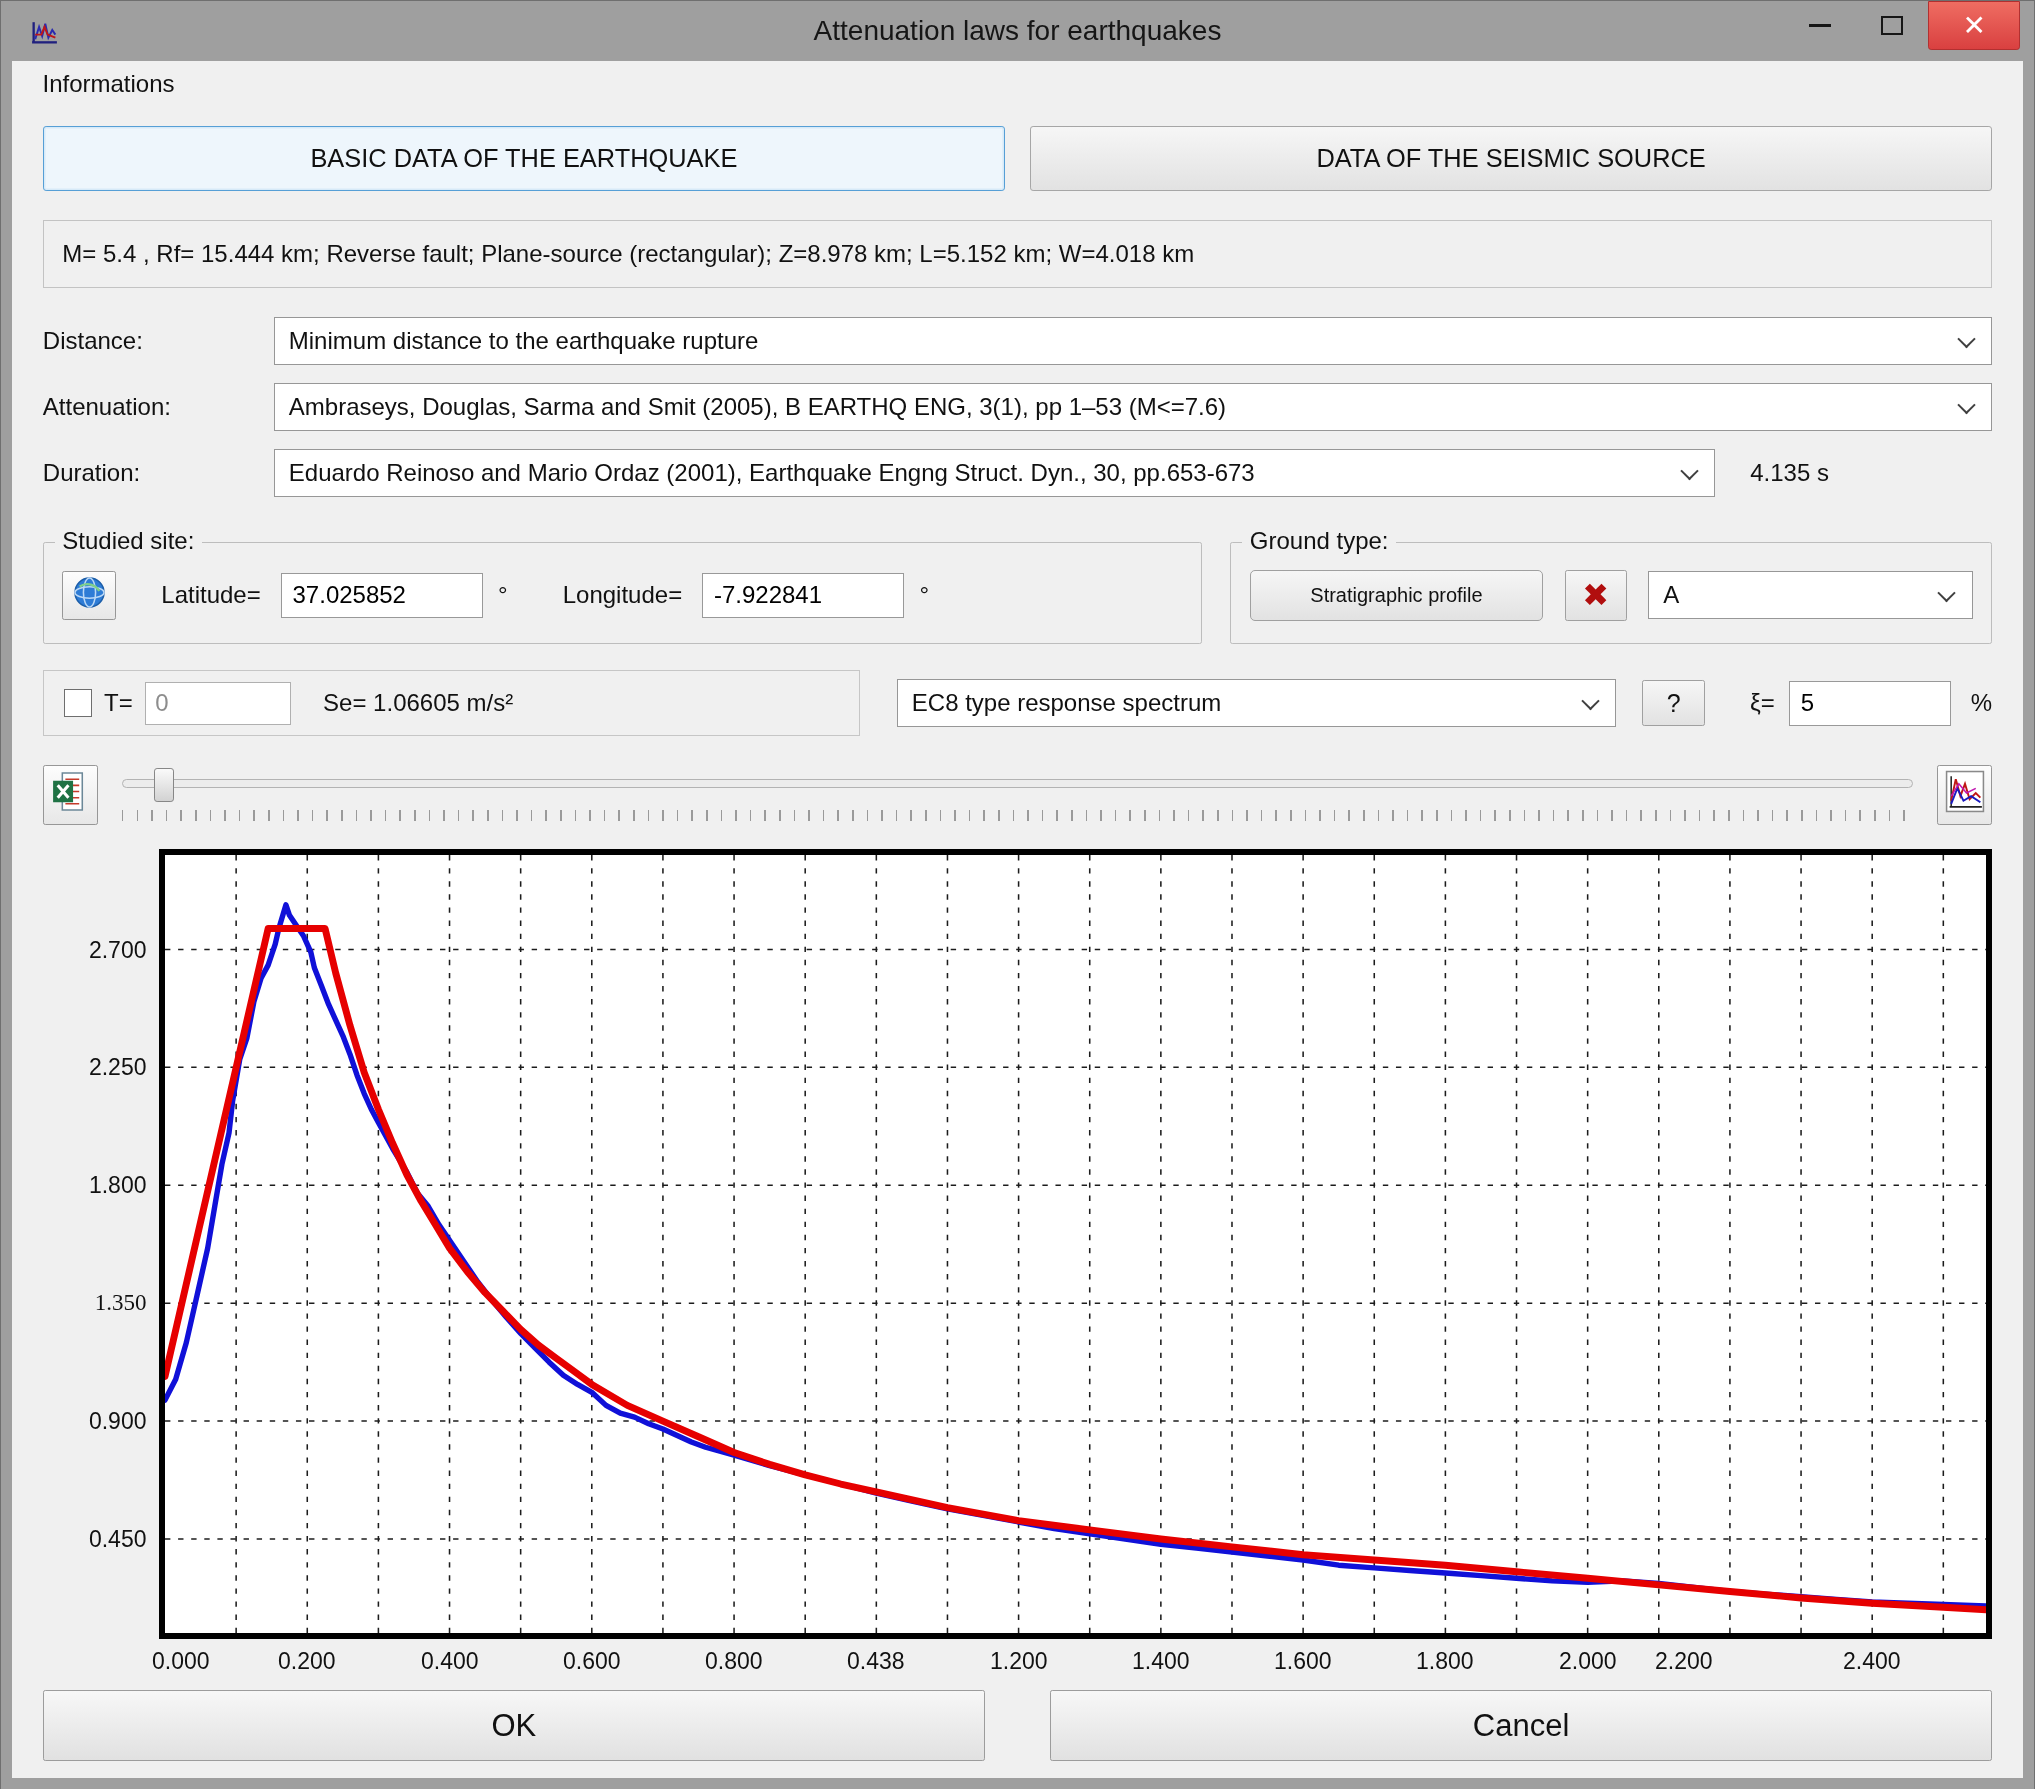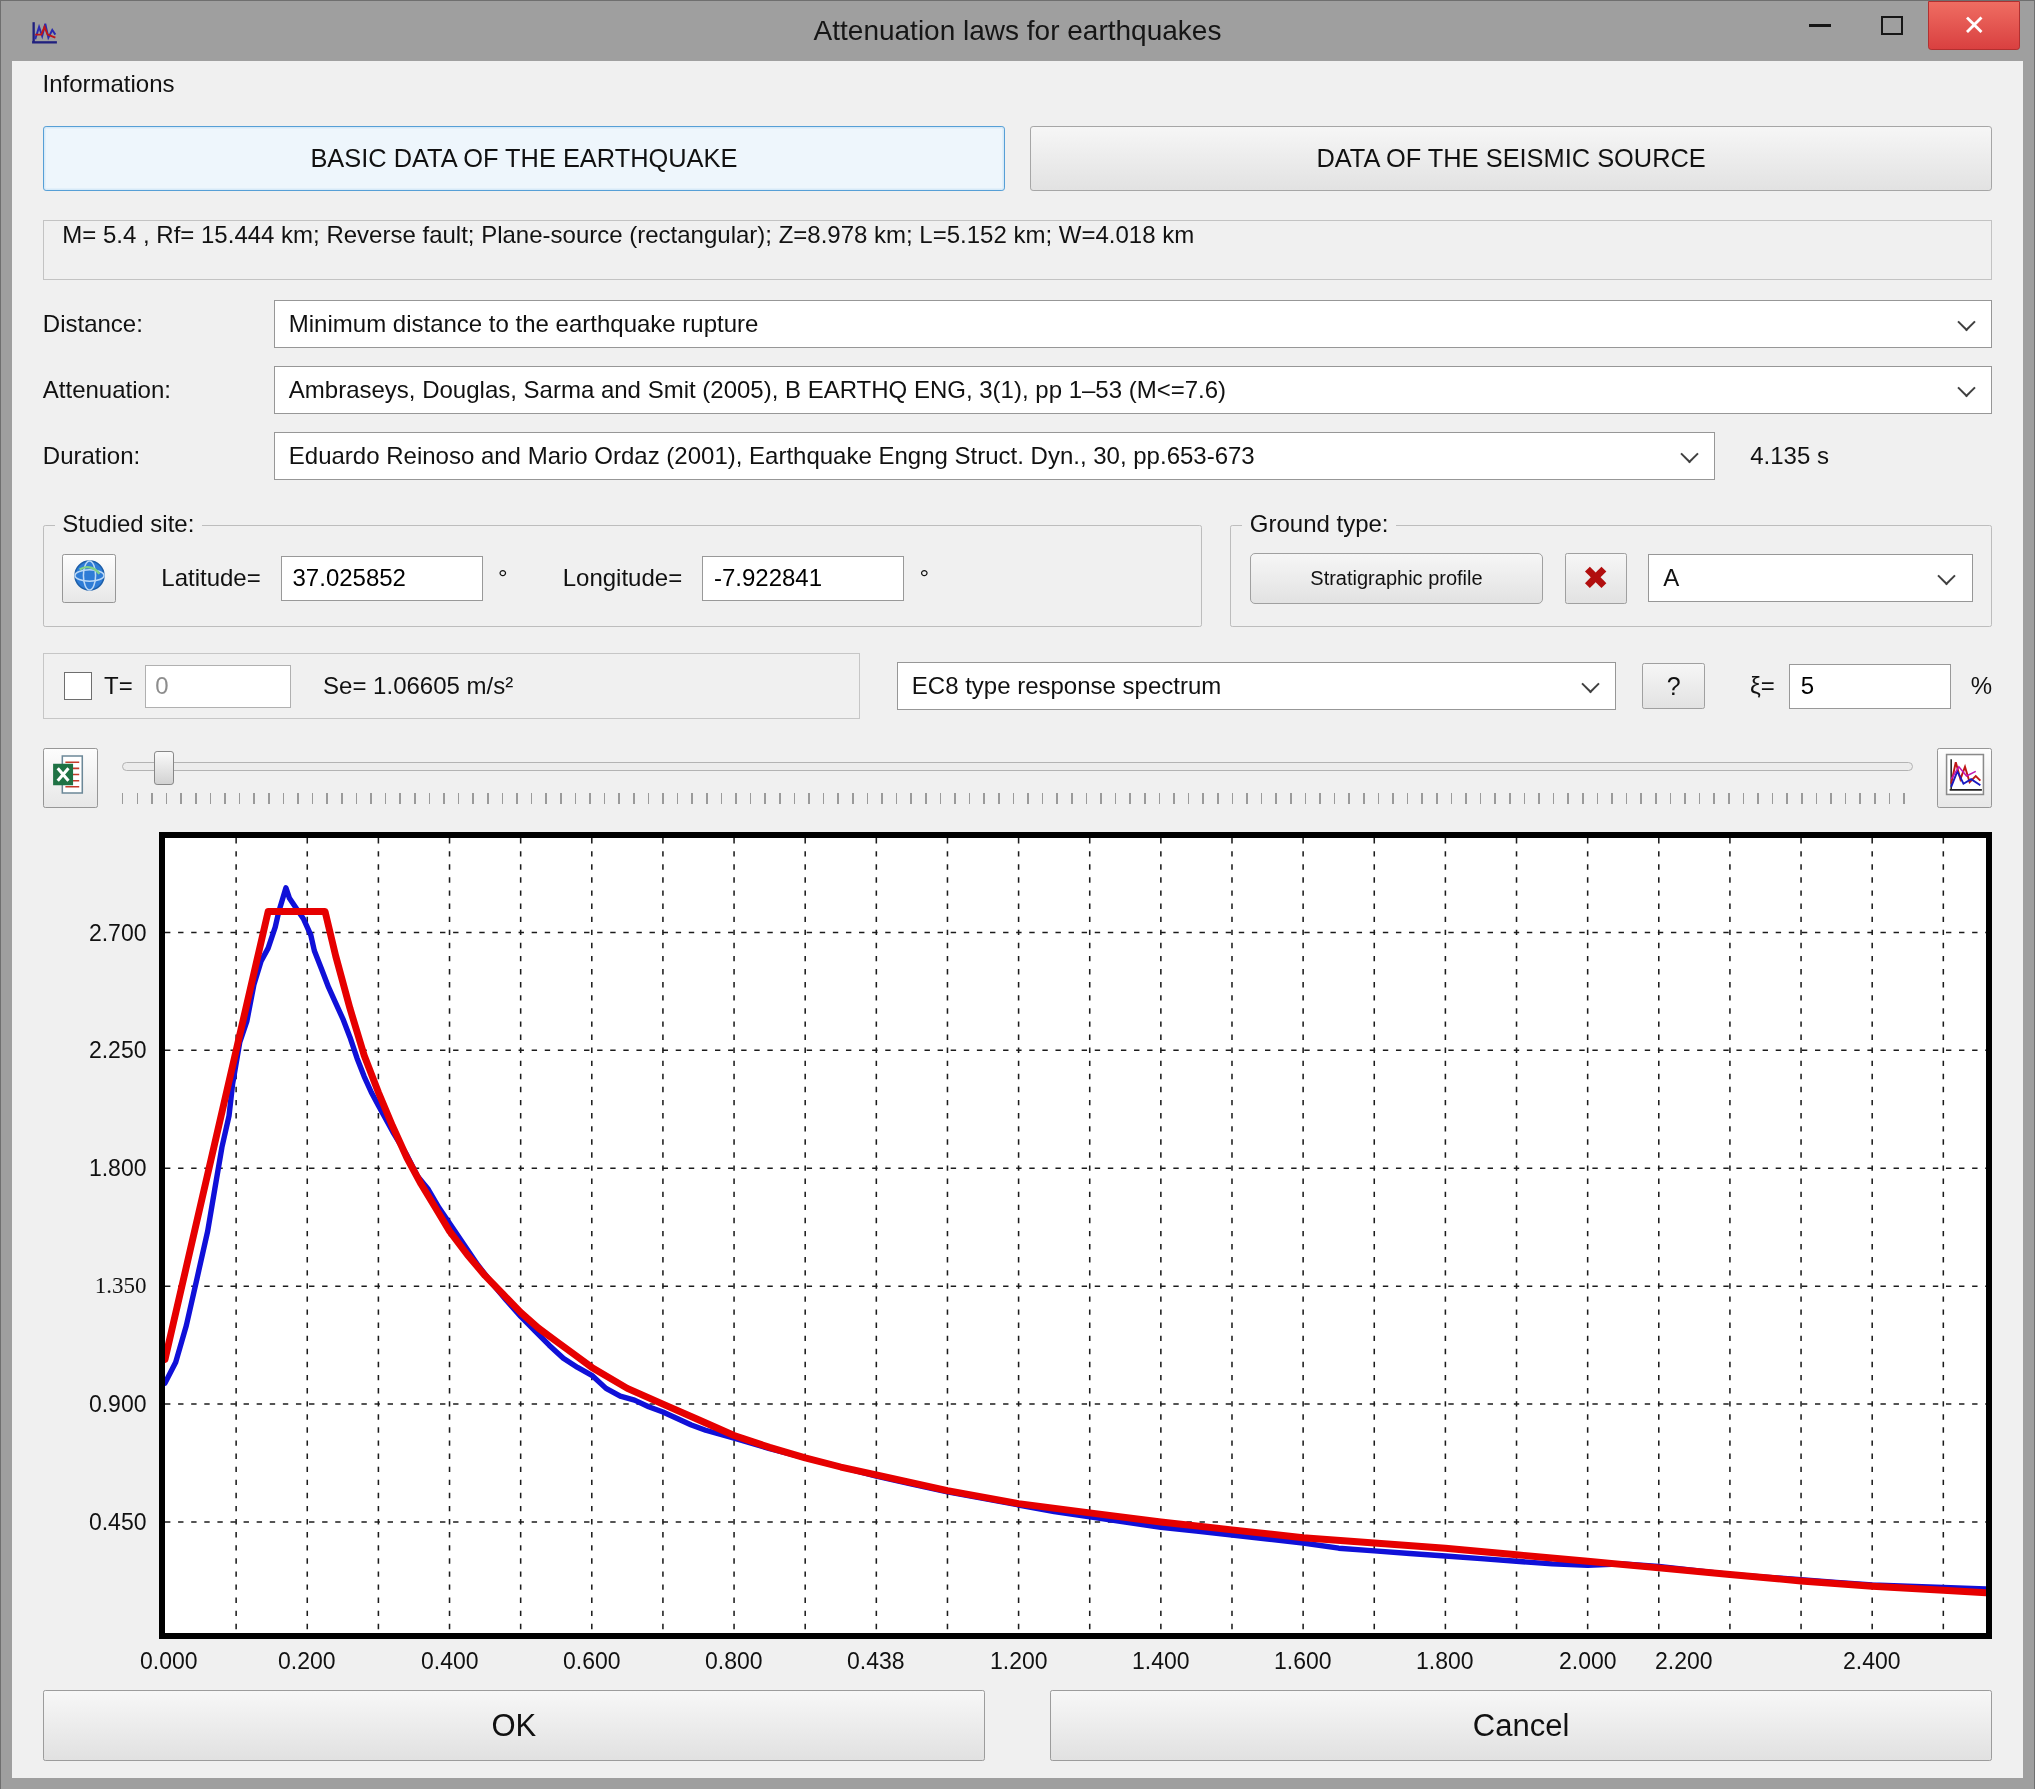--- a/index.html
+++ b/index.html
@@ -17,21 +17,21 @@
   .closebtn{width:92px;height:49px;background:linear-gradient(#ef6d62,#d94040);border:0.8px solid #b23030;border-radius:0 0 3.1px 3.1px;color:#fff;font-size:28px;display:flex;align-items:center;justify-content:center;margin-right:3.1px}
   
   .menubar{height:45px;flex:none;background:#f0f0f0;display:flex;align-items:center;padding-left:23px;font-size:24px}
   .menubar .mitem{padding:4.6px 7.7px}
   
   .client{flex:1;min-height:0;background:#f0f0f0;padding:20px 31px 17px;display:flex;flex-direction:column}
   button{font:inherit;color:inherit;cursor:default}
   .tabsrow{flex:none;height:65px;display:flex;gap:25px;margin-bottom:29px}
   .tabbtn{flex:1;display:flex;align-items:center;justify-content:center;font-size:25.4px;background:linear-gradient(#f6f6f6,#e2e2e2);border:0.8px solid #a6a6a6;border-radius:3.1px}
   .tabbtn.active{background:#eef6fc;border:1.5px solid #569fd6;box-shadow:inset 0 0 0 1.5px #d7eaf8}
-  .infopanel{flex:none;height:60px;border:0.8px solid #c3c3c3;display:flex;align-items:flex-start;padding:0 18.5px;margin-bottom:19px;font-size:24px}
+  .infopanel{flex:none;height:68px;border:0.8px solid #c3c3c3;display:flex;align-items:center;padding:0 18.5px;margin-bottom:28px;font-size:24px}
   .fieldrow{flex:none;height:49px;display:flex;align-items:center;margin-bottom:17px}
   .flabel{width:231px;font-size:24px}
   .combo{flex:1;height:48px;background:#fff;border:0.8px solid #979797;display:flex;align-items:center;padding:0 55px 0 14px;position:relative;font-size:24px;white-space:nowrap;overflow:hidden}
   .chev{position:absolute;right:18.5px;top:50%;width:13px;height:13px;border-right:2.3px solid #3f3f3f;border-bottom:2.3px solid #3f3f3f;transform:translateY(-65%) rotate(45deg)}
   .dur-extra{width:277px;padding-left:35px;font-size:24px}
   
   .groupsrow{flex:none;display:flex;gap:28px;margin:28px 0 26px}
   .group{position:relative;border:0.8px solid #bdbdbd;border-radius:2.3px;height:102px;display:flex;align-items:center;padding:10.8px 18.5px 6.2px}
   .gtitle{position:absolute;top:-16px;left:10.8px;background:#f0f0f0;padding:0 7.7px;font-size:24px}
   .g-site{flex:1.55}
@@ -267,21 +267,21 @@
               <line x1="0" y1="734.8235294117646" x2="2364" y2="734.8235294117646" stroke="#1c1c1c" stroke-width="2" stroke-dasharray="7 10"></line>
               <line x1="0" y1="581.7352941176471" x2="2364" y2="581.7352941176471" stroke="#1c1c1c" stroke-width="2" stroke-dasharray="7 10"></line>
               <line x1="0" y1="428.6470588235294" x2="2364" y2="428.6470588235294" stroke="#1c1c1c" stroke-width="2" stroke-dasharray="7 10"></line>
               <line x1="0" y1="275.5588235294118" x2="2364" y2="275.5588235294118" stroke="#1c1c1c" stroke-width="2" stroke-dasharray="7 10"></line>
               <line x1="0" y1="122.47058823529403" x2="2364" y2="122.47058823529403" stroke="#1c1c1c" stroke-width="2" stroke-dasharray="7 10"></line>
               <polyline points="0.0,707.6 13.9,680.4 27.7,632.8 41.6,571.5 55.4,510.3 64.6,455.9 73.9,401.4 83.1,360.6 87.7,319.8 97.0,265.4 106.2,238.1 115.4,190.5 124.7,159.9 133.9,142.9 143.1,115.7 147.8,95.3 157.0,64.6 161.6,78.2 170.8,91.9 180.1,105.5 189.3,125.9 193.9,146.3 203.2,170.1 212.4,193.9 221.6,214.3 230.9,234.7 240.1,258.5 249.3,285.8 258.6,309.6 267.8,330.0 277.0,347.0 295.5,381.0 314.0,411.6 327.8,438.9 341.7,455.9 355.5,479.7 369.4,500.1 387.8,527.3 406.3,554.5 424.8,578.3 443.3,600.4 461.7,620.9 480.2,639.6 498.7,658.3 517.1,675.3 535.6,687.2 554.1,697.4 572.5,714.4 591.0,724.6 609.5,729.7 627.9,738.2 646.4,745.0 664.9,753.5 683.3,762.0 701.8,768.8 720.3,773.9 738.8,779.0 784.9,792.7 831.1,804.6 877.3,816.5 923.4,828.4 969.6,838.6 1015.8,848.8 1062.0,857.3 1108.1,865.8 1154.3,874.3 1200.5,881.1 1246.6,887.9 1292.8,894.7 1339.0,899.8 1385.2,904.9 1431.3,910.0 1477.5,915.1 1523.7,921.9 1569.8,925.3 1616.0,928.7 1662.2,932.1 1708.4,935.5 1754.5,938.9 1800.7,942.3 1846.9,944.0 1893.0,942.3 1939.2,945.7 1985.4,950.8 2031.6,956.0 2077.7,959.4 2123.9,962.8 2170.1,966.2 2216.3,969.6 2262.4,971.3 2308.6,973.0 2364.0,974.7" fill="none" stroke="#1010d8" stroke-width="7" stroke-linejoin="round" stroke-linecap="round"></polyline>
               <polyline points="0.0,677.0 133.9,95.3 207.8,95.3 221.6,153.1 240.1,221.1 258.6,282.4 277.0,330.0 295.5,374.2 314.0,415.0 332.4,449.1 350.9,479.7 369.4,510.3 392.5,540.9 415.5,568.1 438.6,591.9 461.7,615.8 484.8,636.2 507.9,653.2 531.0,670.2 554.1,687.2 600.2,714.4 646.4,734.8 692.6,755.2 738.8,775.6 784.9,791.0 831.1,804.6 877.3,816.5 923.4,826.7 1015.8,847.1 1108.1,864.1 1200.5,876.0 1292.8,887.9 1385.2,898.1 1477.5,908.3 1569.8,915.1 1662.2,921.9 1754.5,930.4 1846.9,938.9 1939.2,947.4 2031.6,956.0 2123.9,964.5 2216.3,971.3 2308.6,976.4 2364.0,979.8" fill="none" stroke="#e60000" stroke-width="9" stroke-linejoin="round" stroke-linecap="round"></polyline>
             </svg></div>
       </div>
       <div class="xlabels">
-          <span class="xtick" style="left: 4px;">0.000</span>
+          <span class="xtick" style="left: 16px;">0.000</span>
           <span class="xtick" style="left: 142px;">0.200</span>
           <span class="xtick" style="left: 285px;">0.400</span>
           <span class="xtick" style="left: 427px;">0.600</span>
           <span class="xtick" style="left: 569px;">0.800</span>
           <span class="xtick" style="left: 711px;">0.438</span>
           <span class="xtick" style="left: 854px;">1.200</span>
           <span class="xtick" style="left: 996px;">1.400</span>
           <span class="xtick" style="left: 1138px;">1.600</span>
           <span class="xtick" style="left: 1280px;">1.800</span>
           <span class="xtick" style="left: 1423px;">2.000</span>

